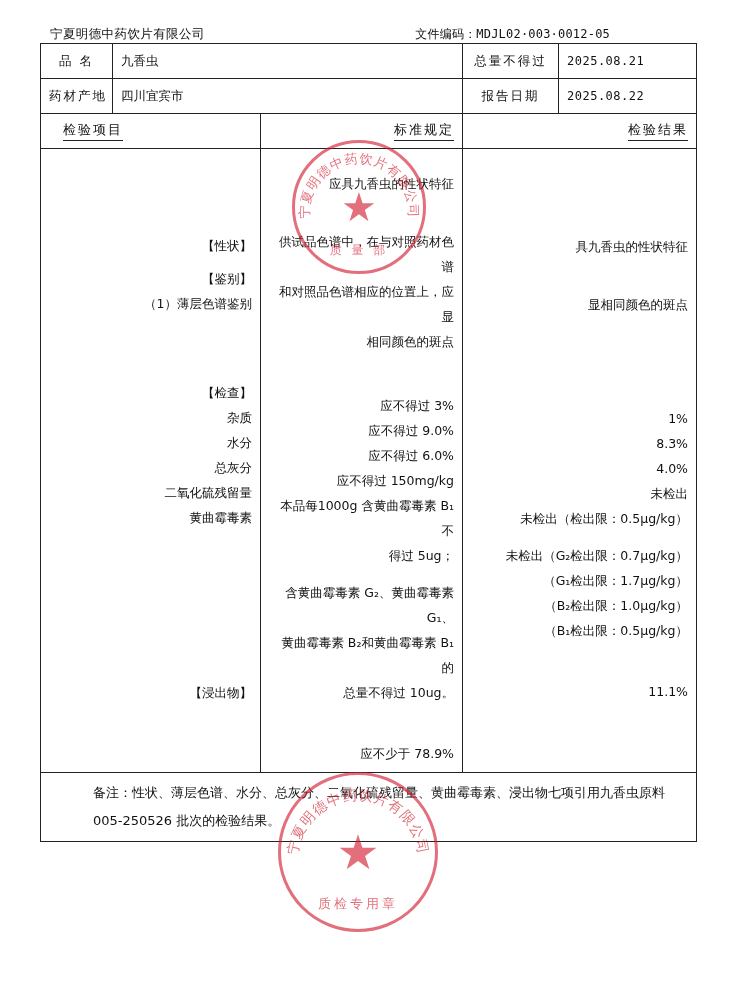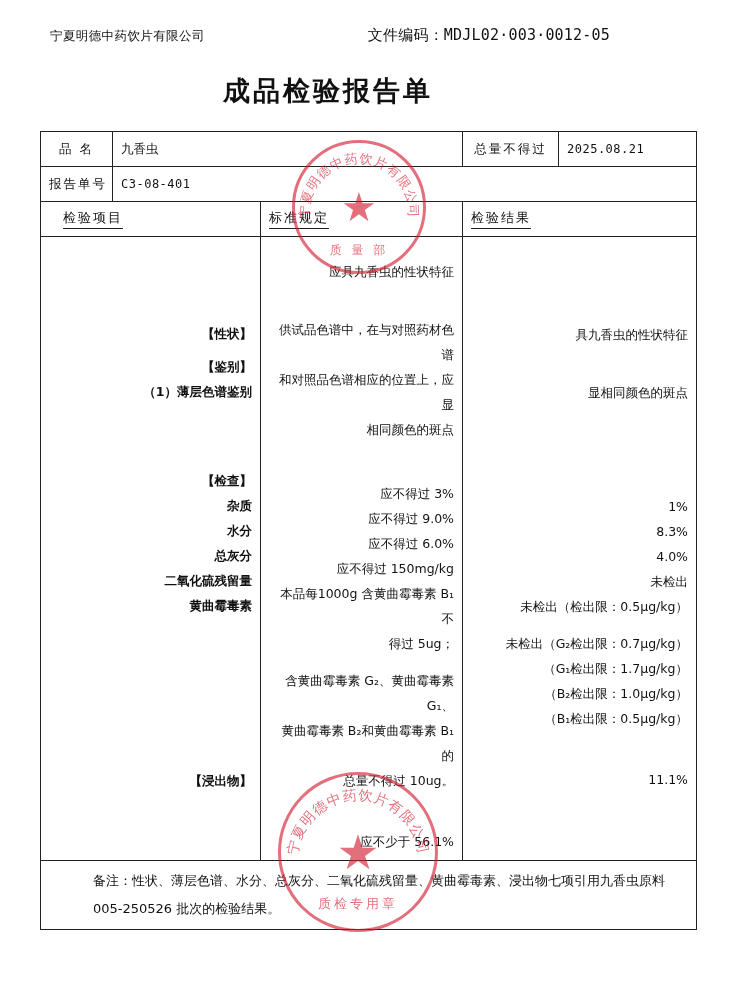--- a/index.html
+++ b/index.html
@@ -26,21 +26,21 @@
   .topbar {
     display: flex;
     justify-content: space-between;
     align-items: baseline;
     font-size: 12.5px;
     letter-spacing: 0.4px;
     padding: 0 6px 0 10px;
   }
   .topbar .right {
     font-family: "DejaVu Sans Mono", monospace;
-    font-size: 15px;
+    font-size: 12px;
     letter-spacing: 0.2px;
   }
   .doc-title {
     text-align: center;
     font-size: 27px;
     font-weight: bold;
     letter-spacing: 3px;
     margin: 28px 0 22px 0;
   }
   
@@ -73,29 +73,29 @@
   .colhead td {
     height: 30px;
     font-size: 13px;
   }
   .colhead .u {
     border-bottom: 1px solid #222;
     display: inline-block;
     padding-bottom: 1px;
     letter-spacing: 2px;
   }
-  .c-center { text-align: left; }
+  .c-center { text-align: right; }
   
   .body-cell {
     vertical-align: top;
     padding-top: 9px;
     line-height: 25px;
     text-align: right;
   }
-  .item-col { padding-left: 10px; font-weight: bold; }
+  .item-col { padding-left: 10px; }
   .spec-col { padding-left: 12px; }
   .res-col  { padding-left: 12px; }
   .note-row td {
     line-height: 28px;
     padding: 8px 10px 8px 14px;
     font-size: 13px;
   }
   
   .seal {
     position: absolute;
@@ -146,45 +146,46 @@
 </head>
 <body>
 
 <div class="page">
 
   <div class="topbar">
     <div>宁夏明德中药饮片有限公司</div>
     <div class="right"><span>文件编码：</span><span>MDJL02·003·0012-05</span></div>
   </div>
 
-  <div class="doc-title">成品检验报告单</div>
 
   <table class="main">
     <colgroup>
       <col style="width:72px">
       <col style="width:148px">
       <col style="width:202px">
       <col style="width:96px">
       <col style="width:138px">
     </colgroup>
     <tbody>
 
       <tr>
         <td class="lbl">品    名</td>
         <td class="val" colspan="2">九香虫</td>
         <td class="lbl">总量不得过</td>
         <td class="val mono">2025.08.21</td>
       </tr>
 
 
-
       <tr>
-        <td class="lbl">报告单号</td>
-        <td class="val mono" colspan="4">C3-08-401</td>
-      </tr>
+        <td class="lbl">药材产地</td>
+        <td class="val" colspan="2">四川宜宾市</td>
+        <td class="lbl">报告日期</td>
+        <td class="val mono">2025.08.22</td>
+      </tr>
+
 
       <tr class="colhead">
         <td colspan="2" style="padding-left:22px;"><span class="u">检验项目</span></td>
         <td class="c-center"><span class="u">标准规定</span></td>
         <td colspan="2" class="c-center"><span class="u">检验结果</span></td>
       </tr>
 
       <tr>
         <td colspan="2" class="body-cell item-col">
           <div style="height:16px"></div>
@@ -217,21 +218,21 @@
           <div>应不得过 9.0%</div>
           <div>应不得过 6.0%</div>
           <div>应不得过 150mg/kg</div>
           <div style="white-space:pre-line">本品每1000g 含黄曲霉毒素 B₁不
 得过 5ug；</div>
           <div style="height:12px"></div>
           <div style="white-space:pre-line">含黄曲霉毒素 G₂、黄曲霉毒素 G₁、
 黄曲霉毒素 B₂和黄曲霉毒素 B₁的
 总量不得过 10ug。</div>
           <div style="height:36px"></div>
-          <div>应不少于 56.1%</div>
+          <div>应不少于 78.9%</div>
         </td>
         <td colspan="2" class="body-cell res-col">
           <div style="height:16px"></div>
           <div>具九香虫的性状特征</div>
           <div style="height:8px"></div>
           <div>&nbsp;</div>
           <div>显相同颜色的斑点</div>
           <div style="height:50px"></div>
           <div style="height:14px"></div>
           <div>&nbsp;</div>

